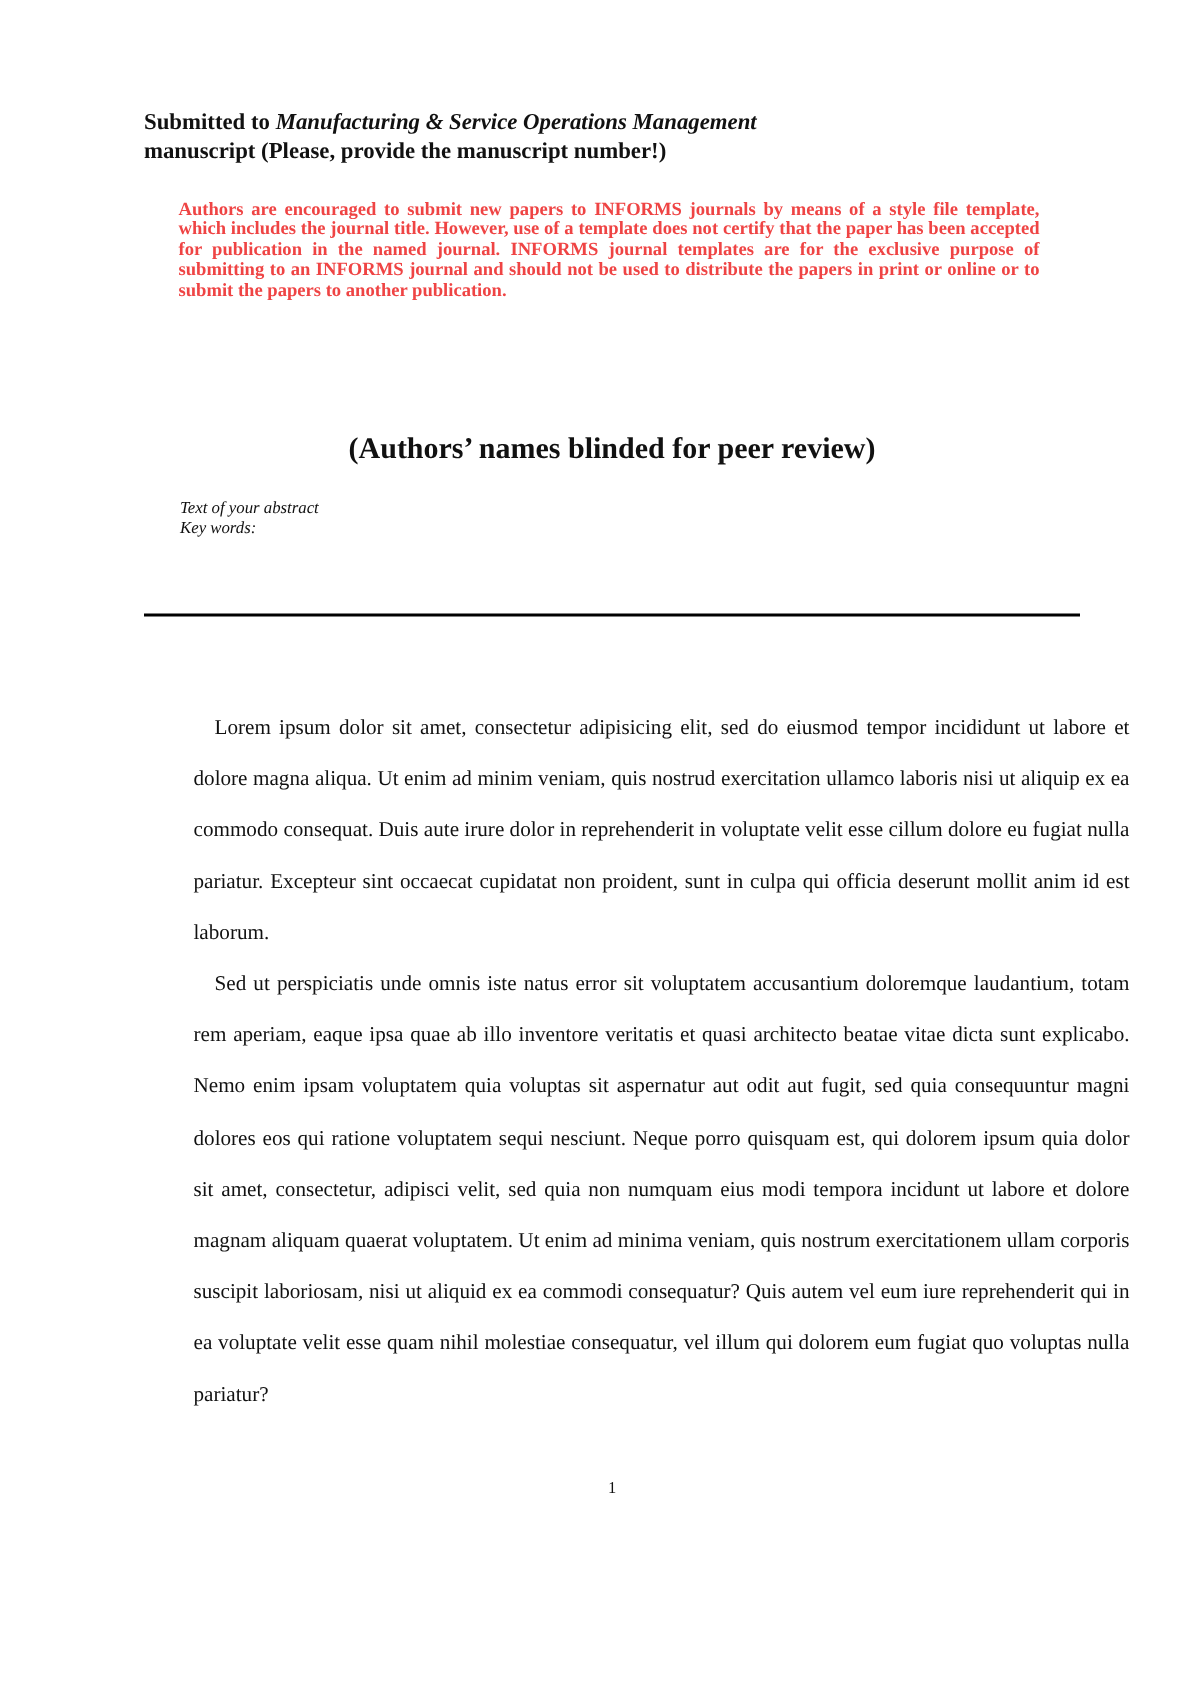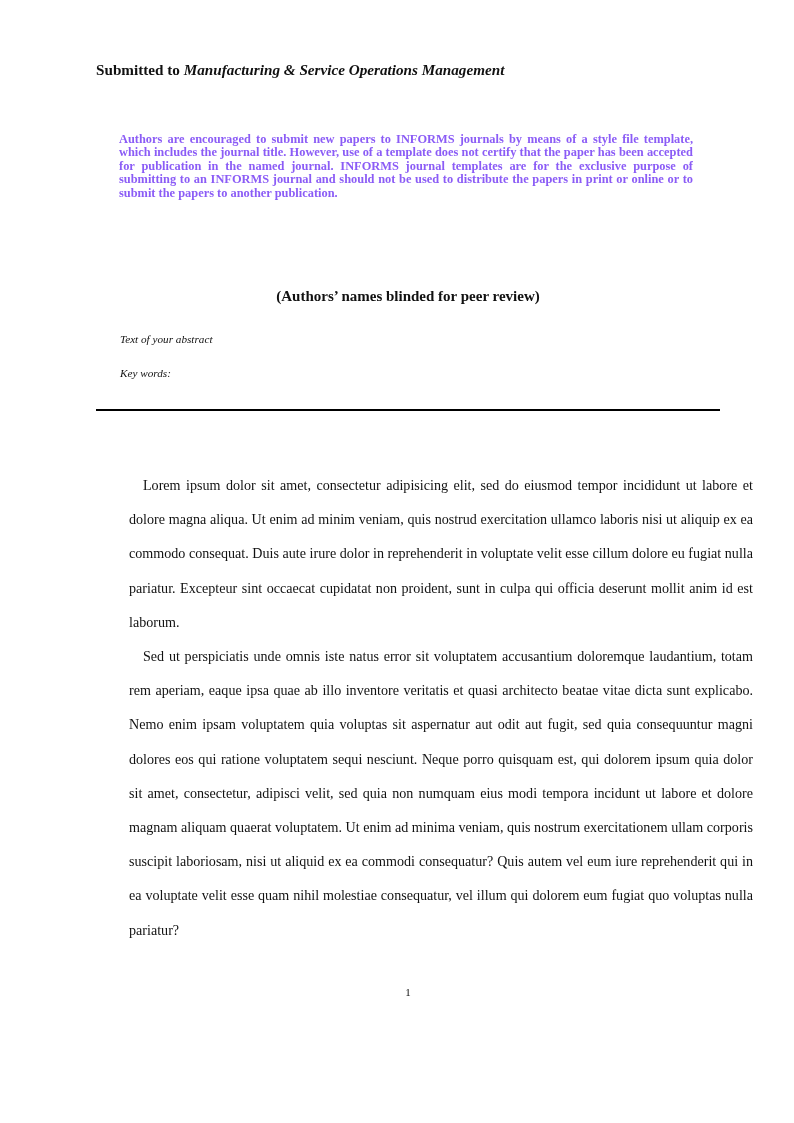--- a/index.html
+++ b/index.html
@@ -1,32 +1,33 @@
 <!DOCTYPE html>
 <html><head>
 <meta charset="utf-8">
 <style>
   html, body { margin:0; padding:0; background:#ffffff; }
   body { width:794px; height:1123px; position:relative; font-family:"Liberation Serif","DejaVu Serif",serif; color:#111; overflow:hidden; }
-  .header { position:absolute; left:96px; top:60px; width:560px; font-weight:bold; font-size:15.2px; line-height:19px; }
+  .header { position:absolute; left:96px; top:72px; width:560px; font-weight:bold; font-size:15.2px; line-height:19px; }
   .header .it { font-style:italic; }
-  .notice { position:absolute; left:119px; top:133px; width:574px; color:#8b5cf6; font-weight:bold; font-size:12.4px; line-height:13.4px; text-align:justify; }
-  .authors { position:absolute; left:96px; width:624px; top:288px; text-align:center; font-weight:bold; font-size:15px; }
+  .notice { position:absolute; left:119px; top:133px; width:574px; color:#ef4444; font-weight:bold; font-size:12.4px; line-height:13.4px; text-align:justify; }
+  .authors { position:absolute; left:96px; width:624px; top:288px; text-align:center; font-weight:bold; font-size:20px; }
   .abstract { position:absolute; left:120px; top:333px; font-size:11.2px;font-style:italic; }
-  .keywords { position:absolute; left:120px; top:367px; font-size:11.2px; font-style:italic; }
+  .keywords { position:absolute; left:120px; top:346px; font-size:11.2px; font-style:italic; }
   .rule { position:absolute; left:96px; top:409px; width:624px; height:2px; background:#000; }
   .body { position:absolute; left:96px; top:468px; width:624px; font-size:14.1px; line-height:34.2px; text-align:justify;margin-left:33px; }
   .body p { margin:0; text-indent:14px; }
   .pageno { position:absolute; left:0; width:816px; top:986px; text-align:center; font-size:11px; }
 </style>
 </head>
 <body>
 
 <div class="header">
   <div><span>Submitted to </span><span class="it">Manufacturing &amp; Service Operations Management</span></div>
+  <div>manuscript (Please, provide the manuscript number!)</div>
 </div>
 
 <div class="notice">Authors are encouraged to submit new papers to INFORMS journals by means of a style file template, which includes the journal title. However, use of a template does not certify that the paper has been accepted for publication in the named journal. INFORMS journal templates are for the exclusive purpose of submitting to an INFORMS journal and should not be used to distribute the papers in print or online or to submit the papers to another publication.</div>
 
 <div class="authors">(Authors’ names blinded for peer review)</div>
 
 <div class="abstract">Text of your abstract</div>
 <div class="keywords">Key words:</div>
 
 <div class="rule"></div>

